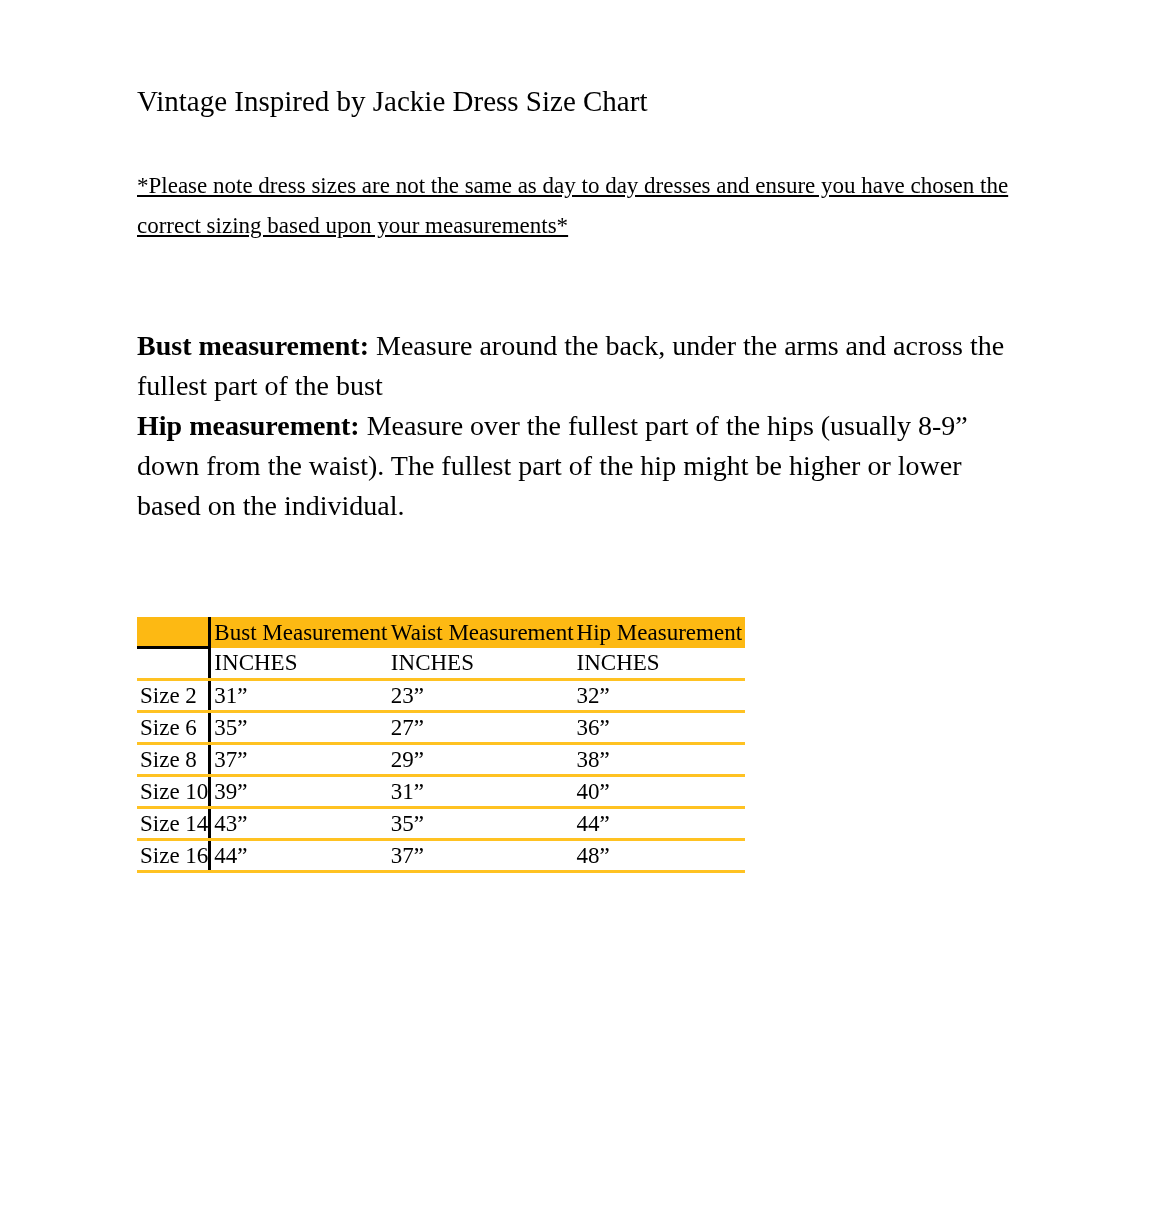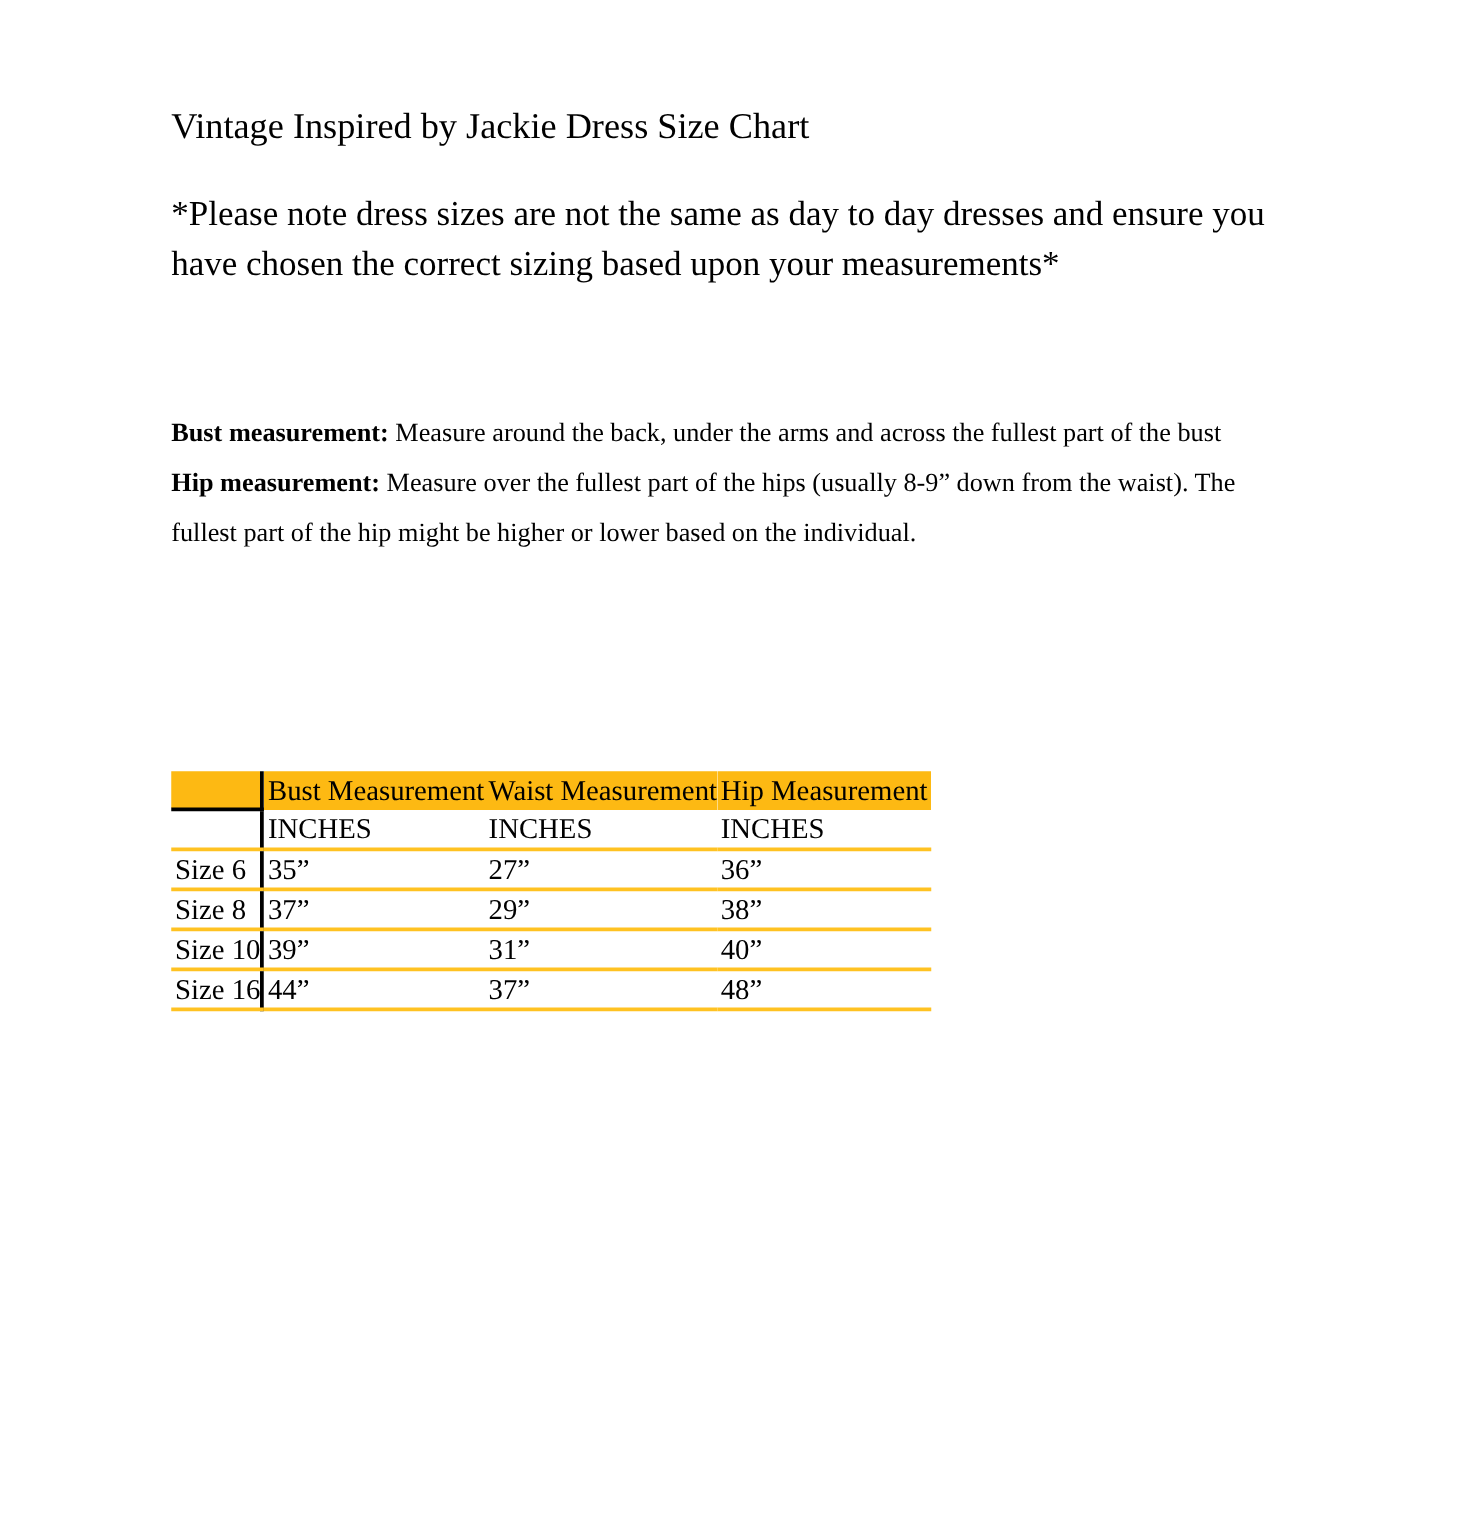--- a/index.html
+++ b/index.html
@@ -16,31 +16,32 @@
     position: absolute;
     left: 137px;
     top: 81px;
     font-size: 29px;
     line-height: 40px;
     white-space: nowrap;
   }
   .note {
     position: absolute;
     left: 137px;
-    top: 152px;
+    top: 166px;
     width: 885px;
-    font-size: 28px;
+    font-size: 23px;
     line-height: 40px;
+    text-decoration: underline;
   }
   .instructions {
     position: absolute;
     left: 137px;
     top: 326px;
     width: 885px;
-    font-size: 21px;
+    font-size: 28px;
     line-height: 40px;
   }
   .instructions p { margin: 0; }
   .lead { font-weight: bold; }
 
   .size-chart {
     position: absolute;
     left: 137px;
     top: 617px;
     border-collapse: collapse;
@@ -100,38 +101,50 @@
         <th>Waist Measurement</th>
         <th>Hip Measurement</th>
       </tr>
       <tr class="unit-row">
         <td class="col-divider"></td>
         <td>INCHES</td>
         <td>INCHES</td>
         <td>INCHES</td>
       </tr>
       <tr class="data-row">
+        <td class="col-divider">Size 2</td>
+        <td>31”</td>
+        <td>23”</td>
+        <td>32”</td>
+      </tr>
+      <tr class="data-row">
         <td class="col-divider">Size 6</td>
         <td>35”</td>
         <td>27”</td>
         <td>36”</td>
       </tr>
       <tr class="data-row">
         <td class="col-divider">Size 8</td>
         <td>37”</td>
         <td>29”</td>
         <td>38”</td>
       </tr>
       <tr class="data-row">
         <td class="col-divider">Size 10</td>
         <td>39”</td>
         <td>31”</td>
         <td>40”</td>
       </tr>
       <tr class="data-row">
+        <td class="col-divider">Size 14</td>
+        <td>43”</td>
+        <td>35”</td>
+        <td>44”</td>
+      </tr>
+      <tr class="data-row">
         <td class="col-divider">Size 16</td>
         <td>44”</td>
         <td>37”</td>
         <td>48”</td>
       </tr>
     </tbody>
   </table>
 
 </div>
 

